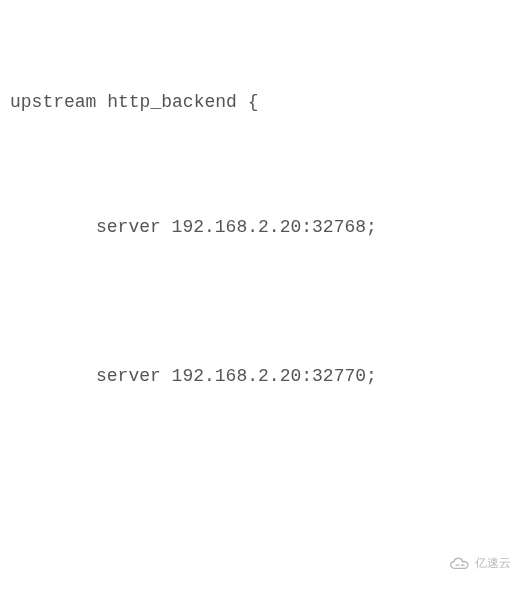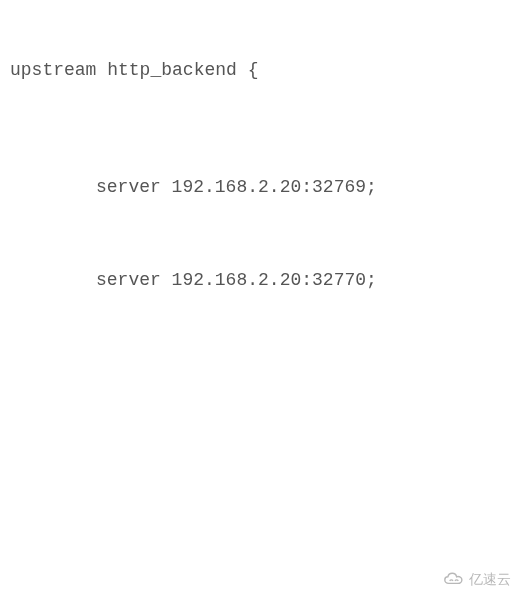--- a/index.html
+++ b/index.html
@@ -17,51 +17,52 @@
       padding: 12px 10px;
       position: relative;
       line-height: 1.3;
     }
     .code-block {
       white-space: pre;
     }
     .line {
       display: block;
       min-height: 1.3em;
+      margin-top: 32px;
     }
     .indent-1 {
       padding-left: 86px;
     }
     .watermark {
       position: absolute;
-      bottom: 12px;
+      bottom: 28px;
       right: 14px;
       display: flex;
       align-items: center;
       gap: 4px;
       color: #b8b8b8;
       font-family: Arial, sans-serif;
-      font-size: 14px;
+      font-size: 12px;
     }
     .cloud-icon {
       width: 22px;
       height: 14px;
     }
     .blank-line {
       height: 1.3em;
     }
   </style>
 </head>
 <body>
 
 <div class="code-block">
   <span class="line">upstream http_backend {</span>
   <span class="blank-line"></span>
+  <span class="line indent-1">server 192.168.2.20:32768;</span>
   <span class="blank-line"></span>
-  <span class="line indent-1">server 192.168.2.20:32769;</span>
   <span class="blank-line"></span>
   <span class="line indent-1">server 192.168.2.20:32770;</span>
   <span class="blank-line"></span>
   <span class="blank-line"></span>
   <span class="blank-line"></span>
   
   <span class="blank-line"></span>
   
   
   

